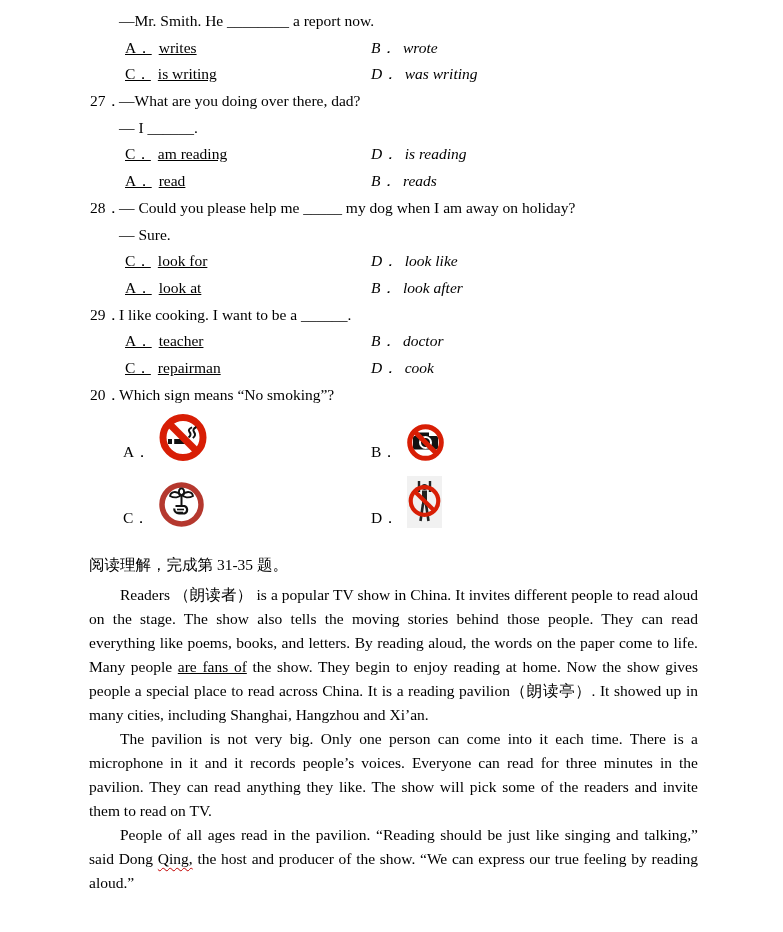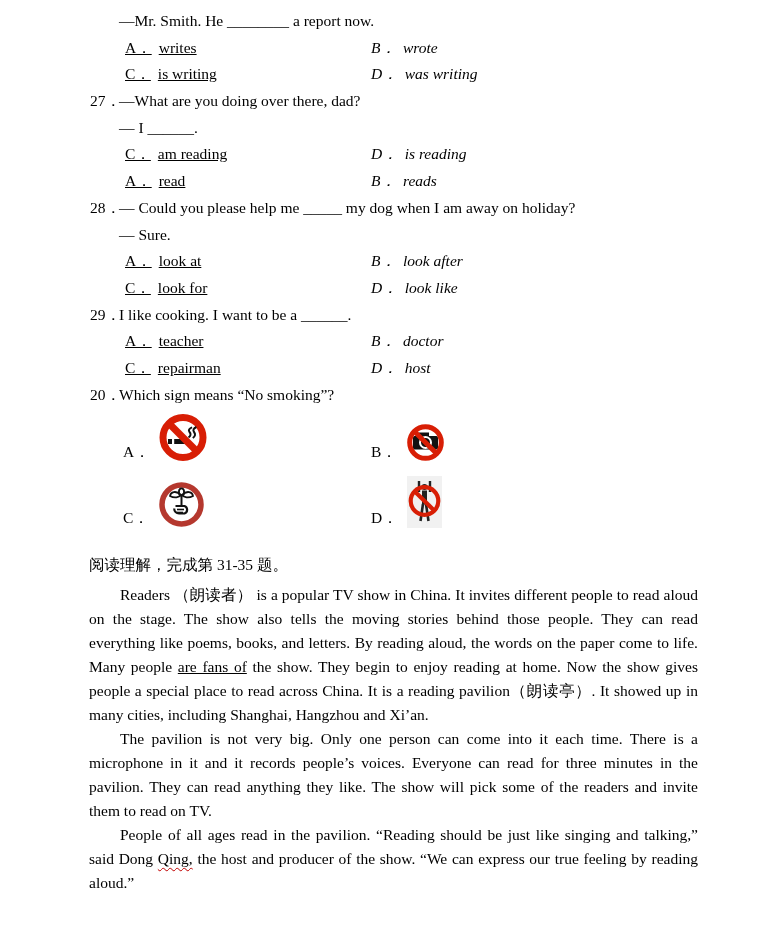--- a/index.html
+++ b/index.html
@@ -73,39 +73,39 @@
   </div>
 
   <div class="line">
     <span class="qnum">28．</span>
     <span class="stem-text">— Could you please help me _____ my dog when I am away on holiday?</span>
   </div>
   <div class="line">
     <span class="stem-text">— Sure.</span>
   </div>
   <div class="line">
+    <span class="optL"><span class="letter">C．</span><span>look for</span></span>
+    <span class="optR"><span class="letter">D．</span><span>look like</span></span>
+  </div>
+  <div class="line">
     <span class="optL"><span class="letter">A．</span><span>look at</span></span>
     <span class="optR"><span class="letter">B．</span><span>look after</span></span>
-  </div>
-  <div class="line">
-    <span class="optL"><span class="letter">C．</span><span>look for</span></span>
-    <span class="optR"><span class="letter">D．</span><span>look like</span></span>
   </div>
 
   <div class="line">
     <span class="qnum">29．</span>
     <span class="stem-text">I like cooking. I want to be a ______.</span>
   </div>
   <div class="line">
     <span class="optL"><span class="letter">A．</span><span>teacher</span></span>
     <span class="optR"><span class="letter">B．</span><span>doctor</span></span>
   </div>
   <div class="line">
     <span class="optL"><span class="letter">C．</span><span>repairman</span></span>
-    <span class="optR"><span class="letter">D．</span><span>host</span></span>
+    <span class="optR"><span class="letter">D．</span><span>cook</span></span>
   </div>
 
   <div class="line">
     <span class="qnum">20．</span>
     <span class="stem-text">Which sign means “No smoking”?</span>
   </div>
 
   <div class="sign-row row1">
     <div class="sign-cell cellL">
       <span class="sign-label">A．</span>

